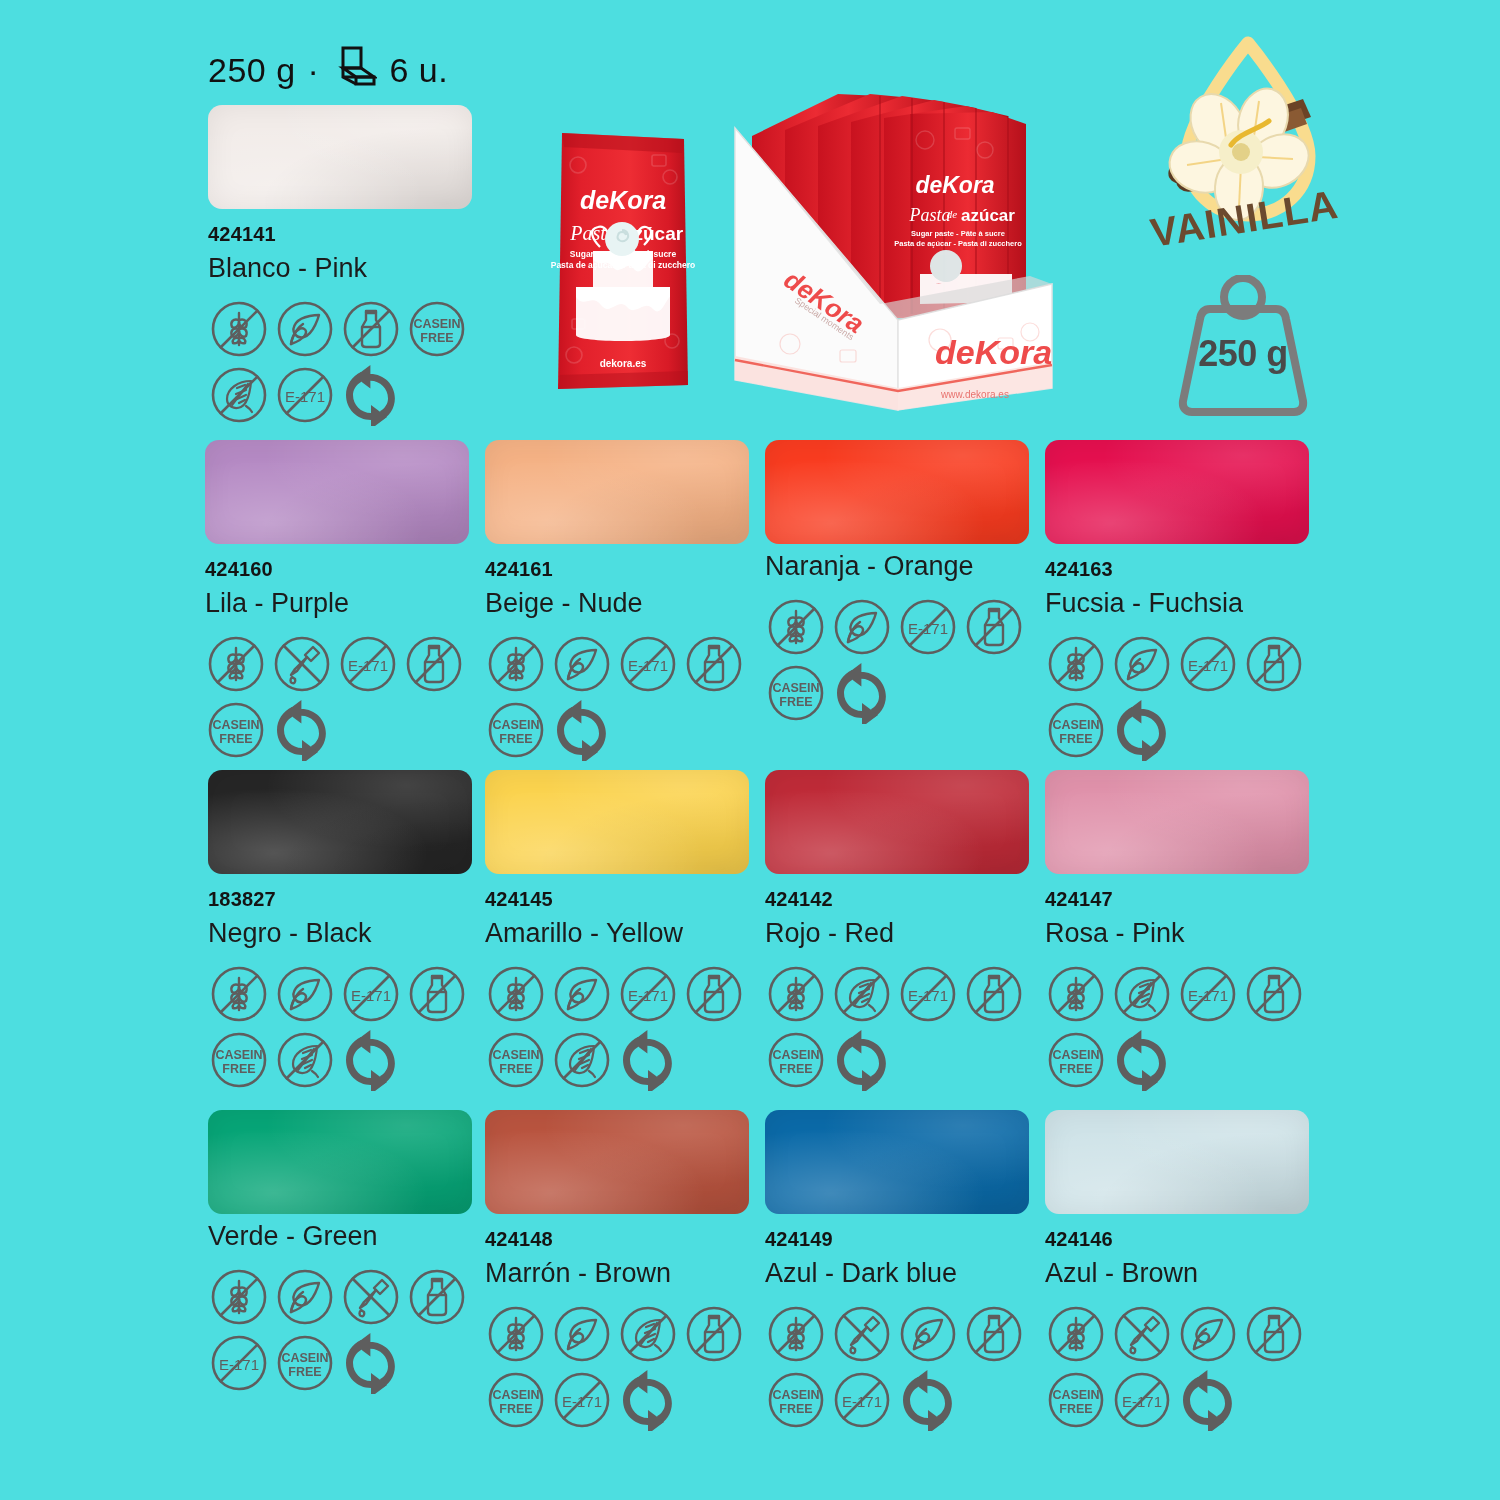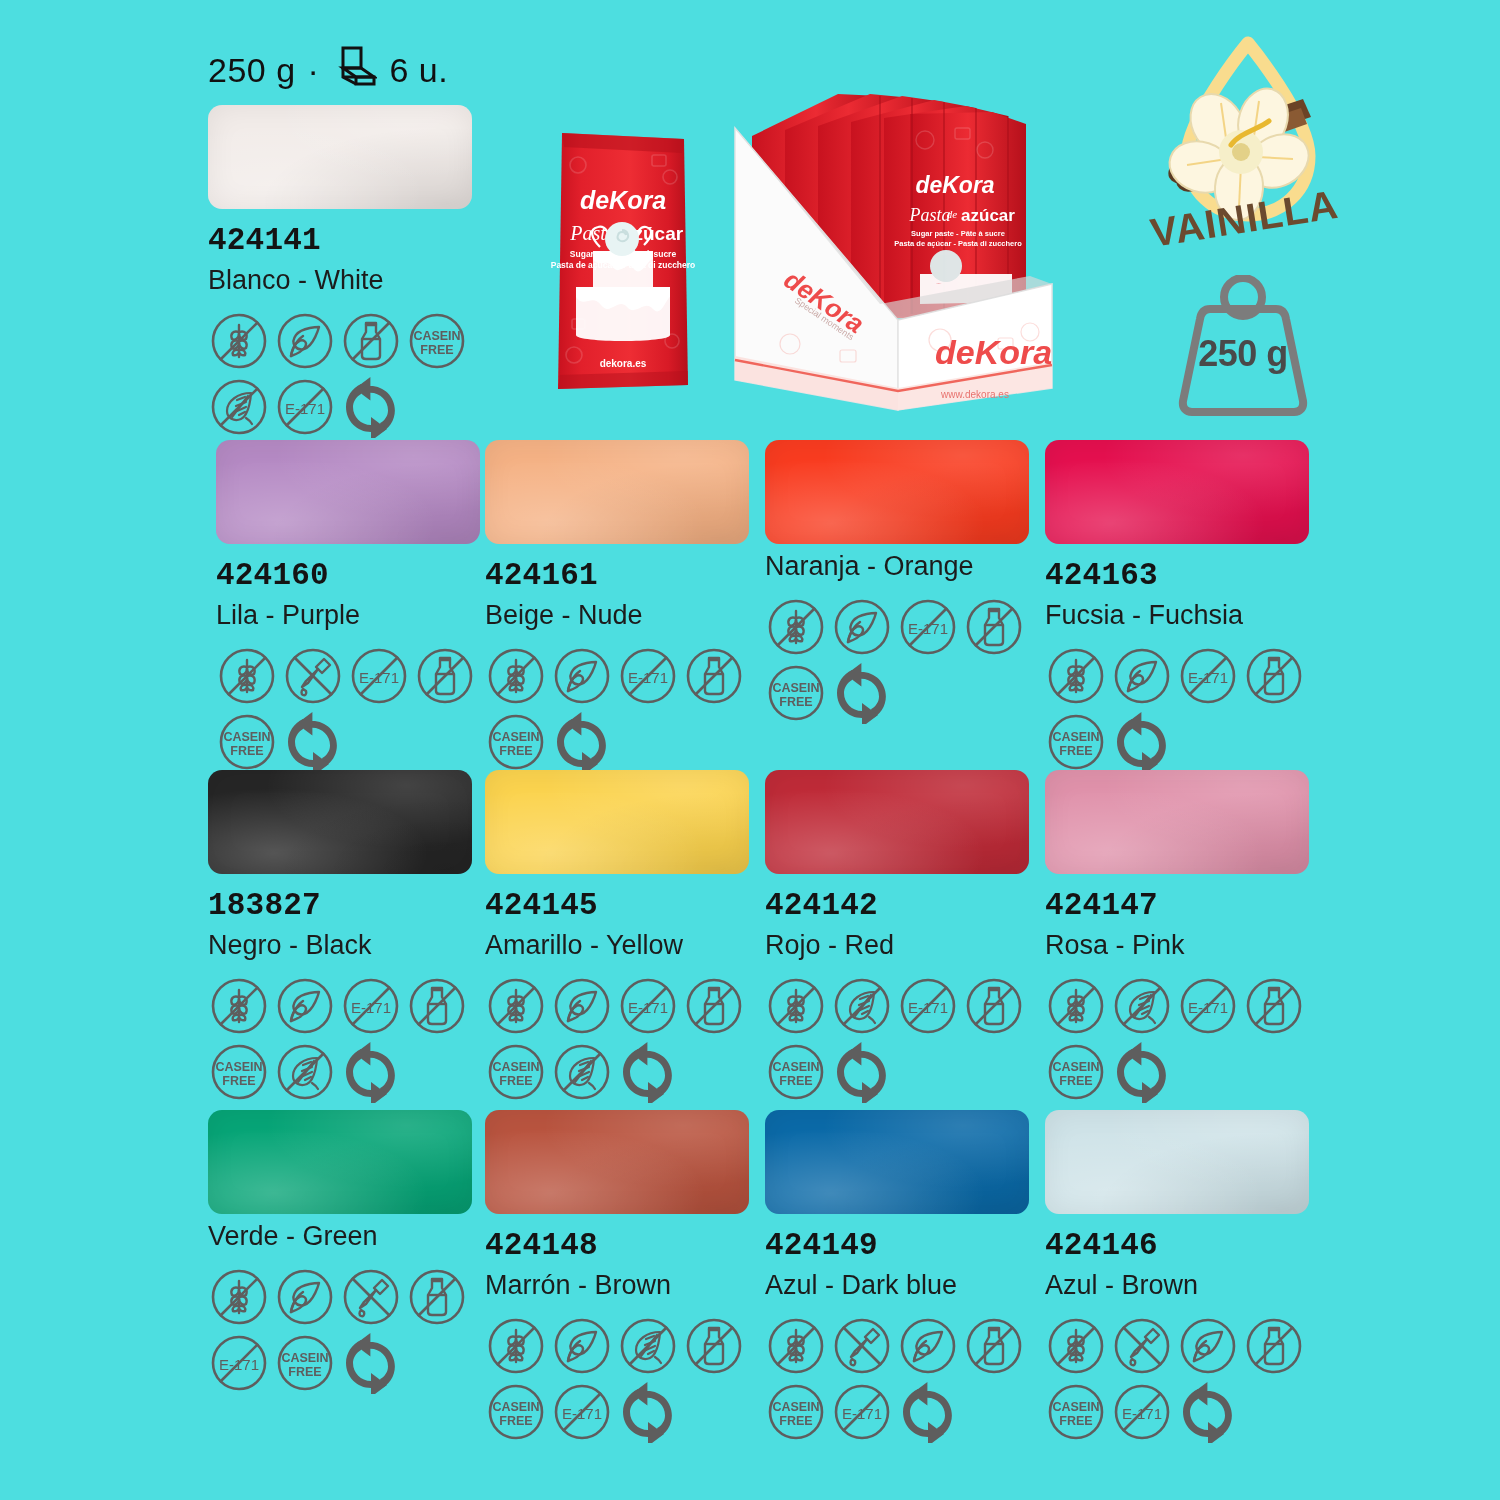--- a/index.html
+++ b/index.html
@@ -43,22 +43,22 @@
     position: relative; overflow: hidden;
   }
   .swatch::after {
     content:""; position:absolute; inset:0;
     background:
       radial-gradient(ellipse at 25% 80%, rgba(255,255,255,.22), transparent 55%),
       radial-gradient(ellipse at 75% 15%, rgba(255,255,255,.14), transparent 50%),
       radial-gradient(ellipse at 90% 95%, rgba(0,0,0,.10), transparent 55%);
   }
   .code {
-    font-size: 31px; font-weight: 700; color:#141414;
-    letter-spacing:.2px; margin-top: 14px; font-family: Liberation Mono, monospace;
+    font-size: 20px; font-weight: 700; color:#141414;
+    letter-spacing:.2px; margin-top: 14px;
   }
   .cname {
     font-size: 27px; color:#1c1c1c; margin-top: 7px; white-space: nowrap;
   }
   .icons {
     margin-top: 14px; display:flex; flex-wrap: wrap;
     width: 290px; gap: 4px 4px; align-items: center;
   }
   .ic { width: 62px; height: 62px; flex: 0 0 auto; }
   .ic svg { display:block; }
@@ -232,21 +232,21 @@
         <rect x="110" y="262" width="16" height="12" rx="2"></rect>
       <rect x="268" y="250" width="15" height="11" rx="2"></rect>
     </g>
   </svg>
 </div>
 
 <div class="grid" id="grid">
     <div class="cell" style="left: 208px; top: 105px;">
       <div class="swatch" style="background:#f2ece9"></div>
      <div class="code">424141</div>
-     <div class="cname">Blanco - White</div>
+     <div class="cname">Blanco - Pink</div>
      <div class="icons">
         <span class="ic">
           <svg width="62" height="62" viewBox="0 0 62 62">
             <circle cx="31" cy="31" r="26" fill="none" stroke="#5e5e5e" stroke-width="2.6"></circle>
     <g stroke="#5e5e5e" stroke-width="2.4" fill="none" stroke-linecap="round">
       <path d="M31 15 L31 47"></path>
       <path d="M31 22 C25 20 22 24 24 29 C27 31 31 28 31 24"></path>
       <path d="M31 22 C37 20 40 24 38 29 C35 31 31 28 31 24"></path>
       <path d="M31 31 C25 29 22 33 24 38 C27 40 31 37 31 33"></path>
       <path d="M31 31 C37 29 40 33 38 38 C35 40 31 37 31 33"></path>
@@ -307,21 +307,21 @@
           </svg>
         </span>
         <span class="ic">
           <svg width="62" height="62" viewBox="0 0 62 62">
     <path d="M31 6 C45 6 56 17 56 31 C56 41 50 50 41 54 L41 44 C46 41 49 36 49 31 C49 21 41 13 31 13 L31 21 L15 9 L31 -3 Z" fill="#5e5e5e" transform="translate(0,4) scale(0.98) translate(0,0)"></path>
     <path d="M31 56 C17 56 6 45 6 31 C6 21 12 12 21 8 L21 18 C16 21 13 26 13 31 C13 41 21 49 31 49 L31 41 L47 53 L31 65 Z" fill="#5e5e5e"></path>
           </svg>
         </span>
       </div>
     </div>
-    <div class="cell" style="left: 216px; top: 440px;">
+    <div class="cell" style="left: 205px; top: 440px;">
       <div class="swatch" style="background:#b58ac4"></div>
      <div class="code">424160</div>
      <div class="cname">Lila - Purple</div>
      <div class="icons">
         <span class="ic">
           <svg width="62" height="62" viewBox="0 0 62 62">
             <circle cx="31" cy="31" r="26" fill="none" stroke="#5e5e5e" stroke-width="2.6"></circle>
     <g stroke="#5e5e5e" stroke-width="2.4" fill="none" stroke-linecap="round">
       <path d="M31 15 L31 47"></path>
       <path d="M31 22 C25 20 22 24 24 29 C27 31 31 28 31 24"></path>

